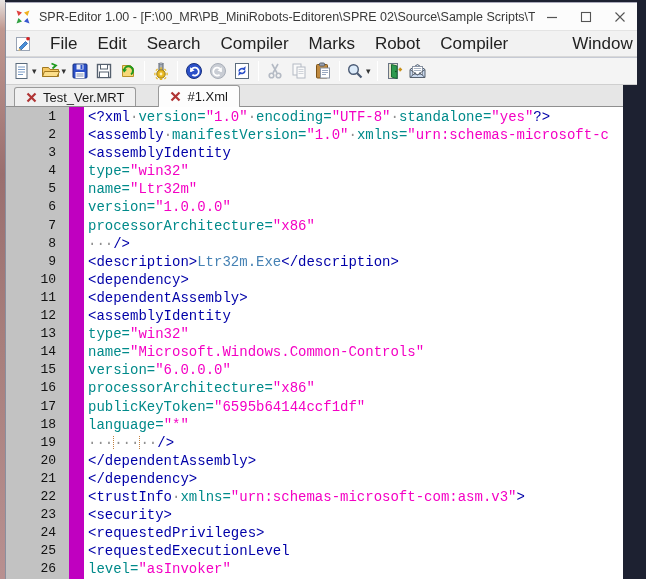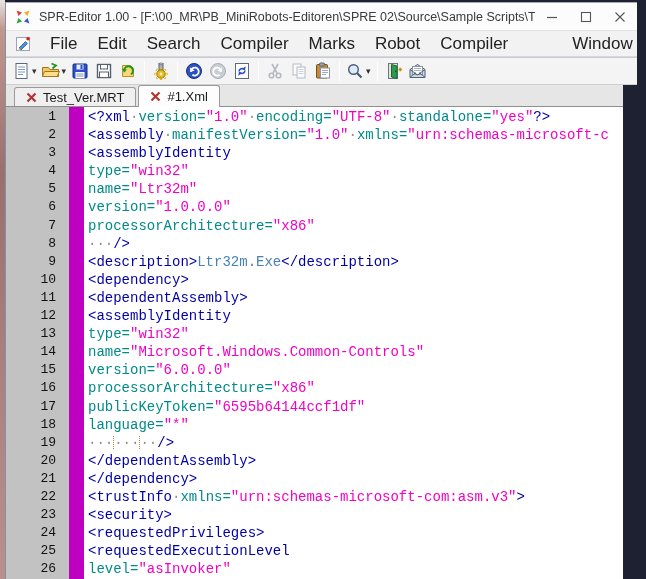--- a/index.html
+++ b/index.html
@@ -32,21 +32,21 @@
   
   .toolbar { height:28px; background:#f4f4f4; display:flex; align-items:center;
     padding-left:5px; border-top:1px solid #c6cad4; border-bottom:1px solid #cfcfcf; }
   .tool-btn { height:24px; min-width:24px; display:flex; align-items:center; justify-content:center;
     border-radius:2px; padding:0 2px; }
   .tool-btn .drop { font-size:9px; color:#333; margin-left:2px; line-height:1; }
   .tool-sep { width:1px; height:20px; background:#c4c4c4; border-right:1px solid #fff; margin:0 4px; }
 
   
   .tabbar { height:22px; background:#e6e6e6; width:617px; display:flex; align-items:flex-end;
-    padding-left:8px; border-bottom:1px solid #8f8f8f; }
+    padding-left:8px; border-bottom:1px solid #8f8f8f;gap:20px; }
   .tab { display:flex; align-items:center; gap:6px; padding:0 11px; height:19px;
     background:#f0f0f0; border:1px solid #9a9a9a; border-bottom:none;
     border-radius:3px 3px 0 0; margin-right:2px; font-size:13px; color:#1a1a1a; position:relative; }
   .tab.active { background:#fdfdfd; height:22px; z-index:2; margin-bottom:-1px;margin-top:12px; }
   .tab .tab-close { display:flex; }
 
   
   .editor { width:617px; height:473px; display:flex; background:#fff; overflow:hidden; }
   .gutter { width:63px; background:#c2c2c2; color:#111; text-align:right;
     font-family:"Liberation Mono","DejaVu Sans Mono",monospace; font-size:13px;

